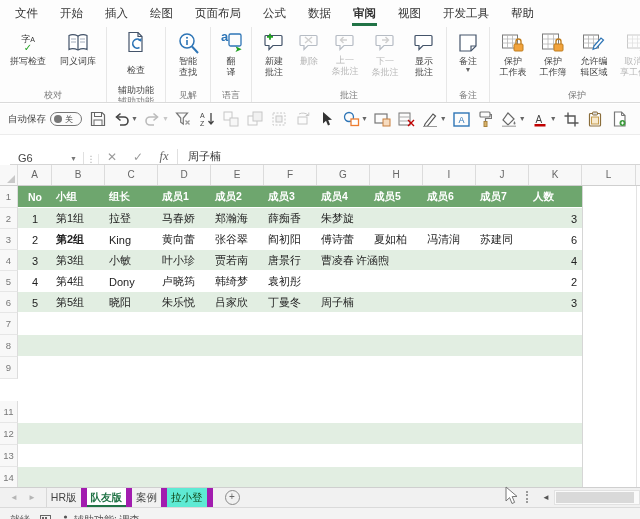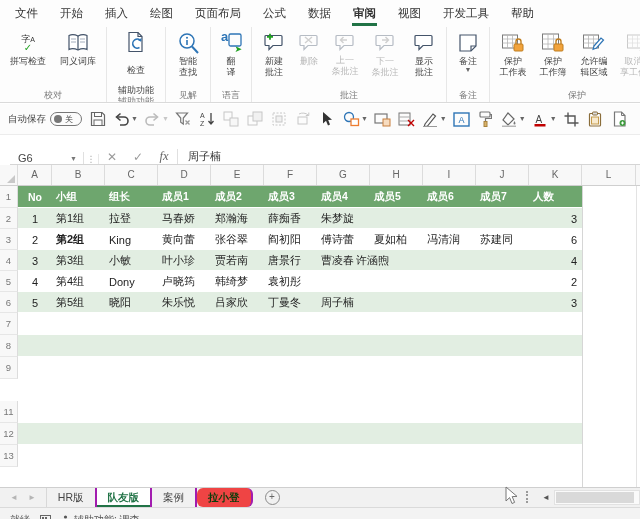--- a/index.html
+++ b/index.html
@@ -64,22 +64,22 @@
   .cell{position:absolute;top:0;height:100%;font-size:11px;color:#222;display:flex;align-items:center;
         padding-left:4px;box-sizing:border-box;white-space:nowrap;overflow:visible;cursor:default;}
   .cell.center{justify-content:center;padding-left:0;}
   .cell.right{justify-content:flex-end;padding-right:5px;padding-left:0;}
   .cell.thead{color:#fff;font-weight:bold;font-size:10.5px;}
   .vline{position:absolute;width:1px;background:#D6D6D6;}
   
   .tabbar{position:absolute;left:0;top:487px;width:640px;height:20px;background:#F1F1F1;
           border-top:1px solid #CFCFCF;display:flex;align-items:stretch;box-sizing:border-box;}
   .tnav{display:flex;align-items:center;gap:10px;padding:0 10px;color:#B5B5B5;font-size:8px;}
-  .stab{display:flex;align-items:center;padding:0 11px;font-size:10.5px;color:#444;
-        border-right:2px solid #a21caf;position:relative;cursor:default;}
+  .stab{display:flex;align-items:center;padding:0 4px;font-size:10.5px;color:#444;
+        border-right:6px solid #a21caf;position:relative;cursor:default;}
   .stab.first{border-left:1px solid #D8D8D8;}
   .stab.active{background:#fff;color:#217346;font-weight:bold;}
   .stab.active::after{content:"";position:absolute;left:0;right:0;bottom:0;height:2px;background:#217346;}
   .addsheet{display:flex;align-items:center;margin-left:12px;}
   .addsheet .circ{width:13px;height:13px;border:1px solid #8A8A8A;border-radius:50%;color:#666;
                   font-size:10px;line-height:11px;text-align:center;}
   .hscroll{position:absolute;right:0;top:487px;height:20px;display:flex;align-items:center;}
   .grip{width:4px;height:12px;border-left:2px dotted #9A9A9A;margin-right:10px;}
   .sarr{font-size:8px;color:#555;margin-right:4px;}
   .track{width:86px;height:15px;background:#FAFAFA;border:1px solid #E2E2E2;position:relative;box-sizing:border-box;}
@@ -626,34 +626,39 @@
     </div>
     <div class="grow" style="top: 258px; height: 22px; padding-left: 26px;">
       <div class="rownum">12</div>
       <div class="band" style="left: 18px; width: 564px; height: calc(100% - 1px); background: rgb(226, 238, 226);"></div>
       <div class="cell" style="left: 18px; width: 622px;"></div>
     </div>
     <div class="grow" style="top: 280px; height: 22px;">
       <div class="rownum">13</div>
       <div class="cell" style="left: 18px; width: 622px;"></div>
     </div>
+    <div class="grow" style="top: 302px; height: 22px;">
+      <div class="rownum">14</div>
+      <div class="band" style="left: 18px; width: 564px; height: calc(100% - 1px); background: rgb(226, 238, 226);"></div>
+      <div class="cell" style="left: 18px; width: 622px;"></div>
+    </div>
     <div class="vline" style="left: 582px; top: 21px; bottom: 0px; background: rgb(214, 214, 214);"></div>
     <div class="vline" style="left: 636px; top: 21px; bottom: 0px; background: rgb(227, 227, 227);"></div>
   </div>
 
 <div class="tabbar">
   <div class="tnav">
     <span>◄</span>
     <span>►</span>
   </div>
   <span id="sheettabs" style="display:flex;align-items:stretch;">
       <div class="stab first">HR版</div>
       <div class="stab active">队友版</div>
       <div class="stab">案例</div>
-      <div class="stab" style="background: #ef4444; color: rgb(11, 61, 11); font-weight: bold; border-radius: 6px;">拉小登</div>
+      <div class="stab" style="background: #5eead4; color: rgb(11, 61, 11); font-weight: normal;">拉小登</div>
     </span>
   <div class="addsheet">
     <span class="circ">+</span>
   </div>
 </div>
 <div class="hscroll">
   <span class="grip"></span>
   <span class="sarr">◄</span>
   <span class="track">
     <span class="thumb"></span>

